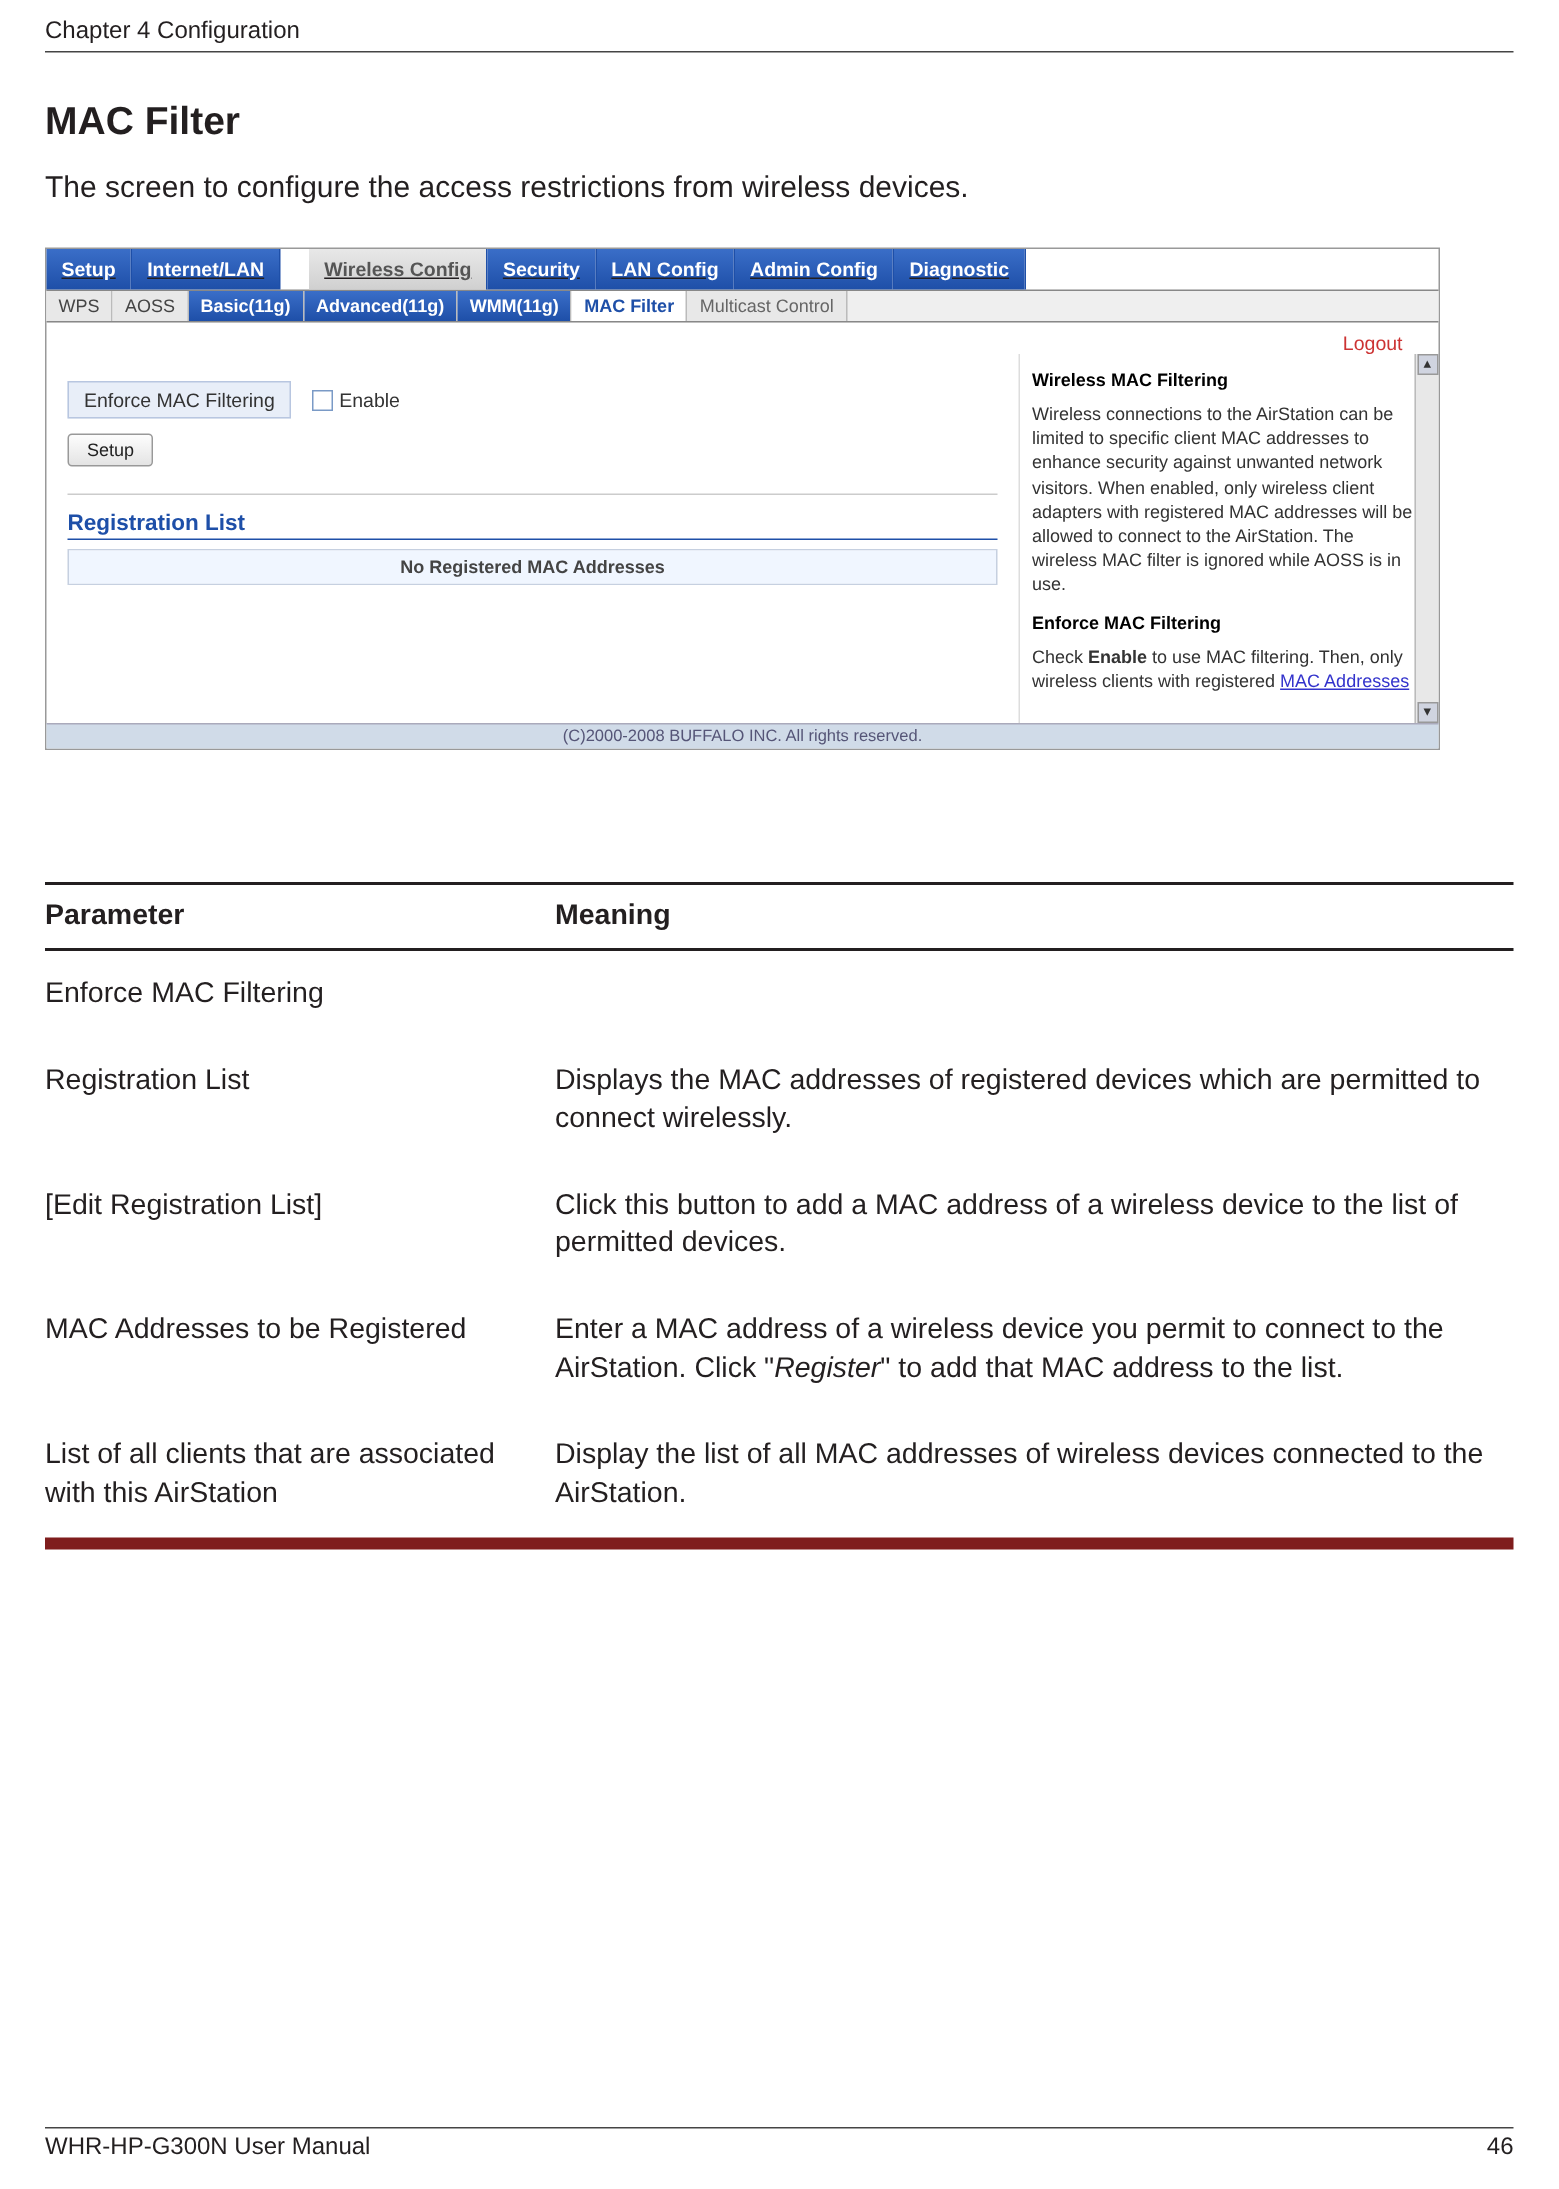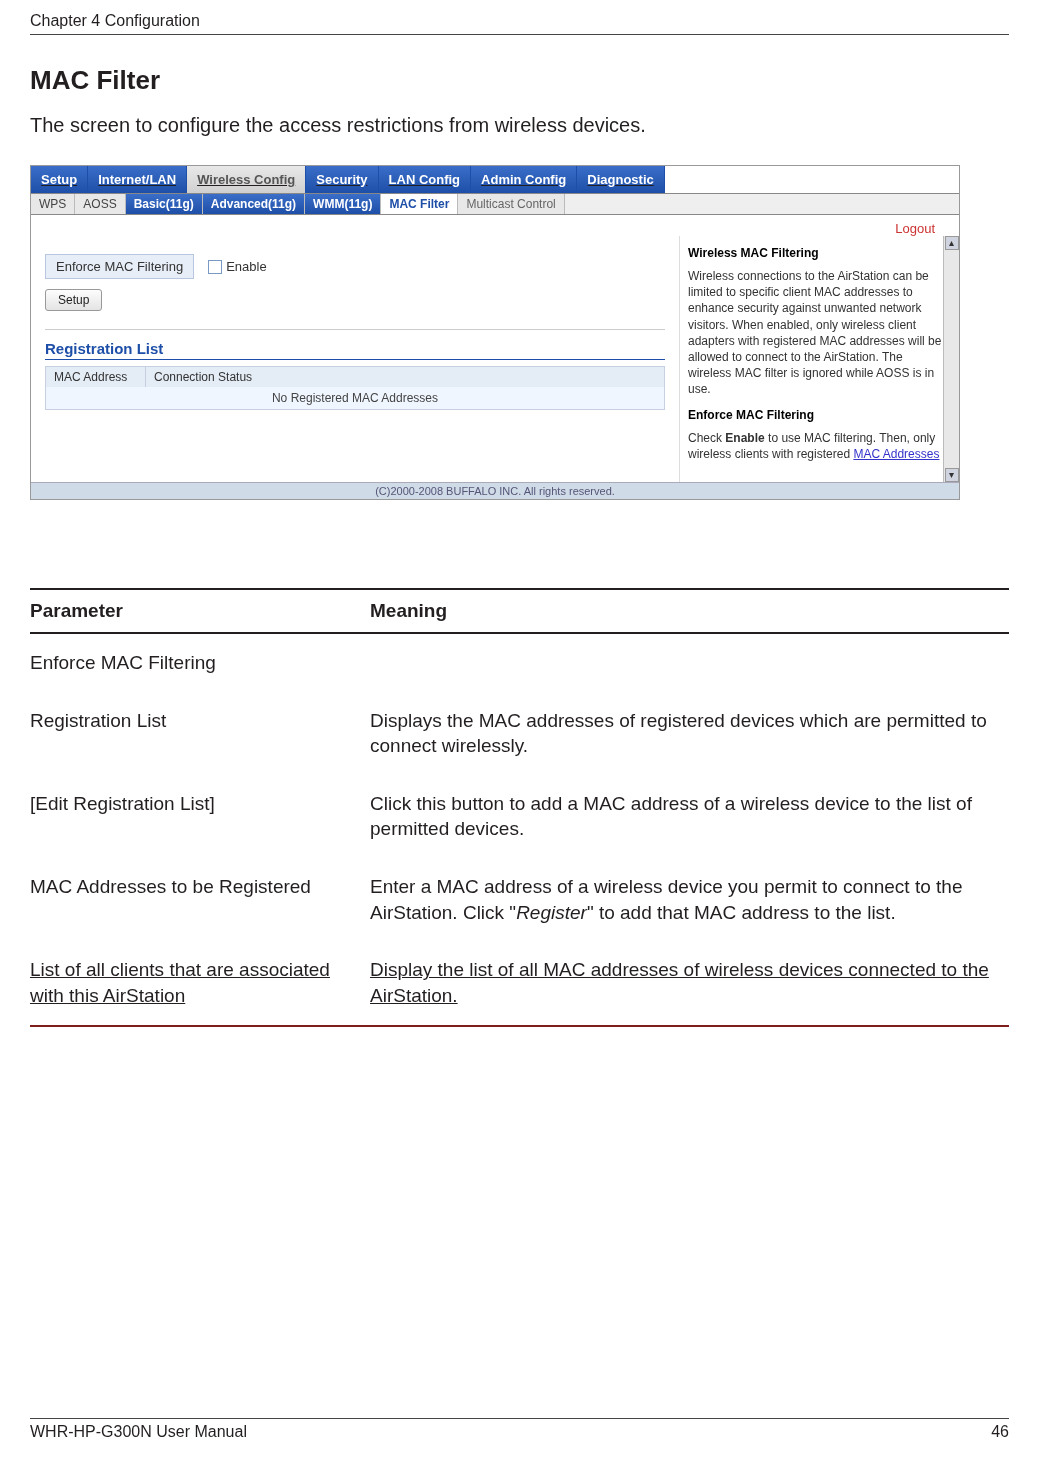--- a/index.html
+++ b/index.html
@@ -57,20 +57,21 @@
       font-weight: bold;
       padding: 6px 10px;
       border-right: 1px solid #1e4fa8;
       font-size: 13px;
       white-space: nowrap;
     }
     .main-tab.inactive-gray {
       background: linear-gradient(#e8e8e8, #d0d0d0);
       color: #555;
       font-weight: bold;
+      margin-left: 19px;
     }
     .sub-tabs {
       display: flex;
       background: #efefef;
       border-bottom: 1px solid #888;
       align-items: center;
     }
     .sub-tab {
       padding: 3px 8px;
       font-size: 12px;
@@ -168,20 +169,21 @@
       font-size: 12px;
       color: #333;
       border-right: 1px solid #c6d0e0;
     }
     .reg-td {
       background: #f0f6ff;
       padding: 4px 10px;
       font-size: 12px;
       color: #444;
       text-align: center;
+      font-weight: bold;
     }
     .right-pane {
       width: 280px;
       padding: 10px 12px 10px 8px;
       font-size: 12px;
       color: #333;
       border-left: 1px solid #ddd;
       position: relative;
     }
     .help-title {
@@ -239,21 +241,21 @@
       font-size: 19px;
     }
     .param-row {
       display: flex;
       padding: 16px 0;
       font-size: 19px;
       line-height: 1.35;
     }
     .param-row .col1 { width: 340px; padding-right: 12px; }
     .param-row .col2 { flex: 1; }
-    .param-row.last { border-bottom: 2px solid #7f1d1d; text-decoration: underline; }
+    .param-row.last { border-bottom: 8px solid #7f1d1d; }
     .italic { font-style: italic; }
     
     .page-footer {
       position: absolute;
       bottom: 18px;
       left: 30px;
       right: 30px;
       display: flex;
       justify-content: space-between;
       font-size: 16px;
@@ -301,24 +303,20 @@
           <span class="form-label">Enforce MAC Filtering</span>
           <span class="checkbox-wrap">
             <span class="fake-checkbox"></span>
             <span>Enable</span>
           </span>
         </div>
         <span class="btn">Setup</span>
         <div class="section-divider"></div>
         <div class="reg-list-title">Registration List</div>
         <div class="reg-table">
-          <div class="reg-table-head">
-            <div class="reg-th" style="width:100px">MAC Address</div>
-            <div class="reg-th" style="flex:1;border-right:none">Connection Status</div>
-          </div>
           <div class="reg-td">No Registered MAC Addresses</div>
         </div>
       </div>
       <div class="right-pane">
         <div class="help-title">Wireless MAC Filtering</div>
         <div class="help-body">Wireless connections to the AirStation can be limited to specific client MAC addresses to enhance security against unwanted network visitors. When enabled, only wireless client adapters with registered MAC addresses will be allowed to connect to the AirStation. The wireless MAC filter is ignored while AOSS is in use.</div>
         <div class="help-title">Enforce MAC Filtering</div>
         <div class="help-body">
           <span>Check </span><b>Enable</b><span> to use MAC filtering. Then, only wireless clients with registered </span><span style="text-decoration:underline;color:#33c">MAC Addresses</span>
         </div>

